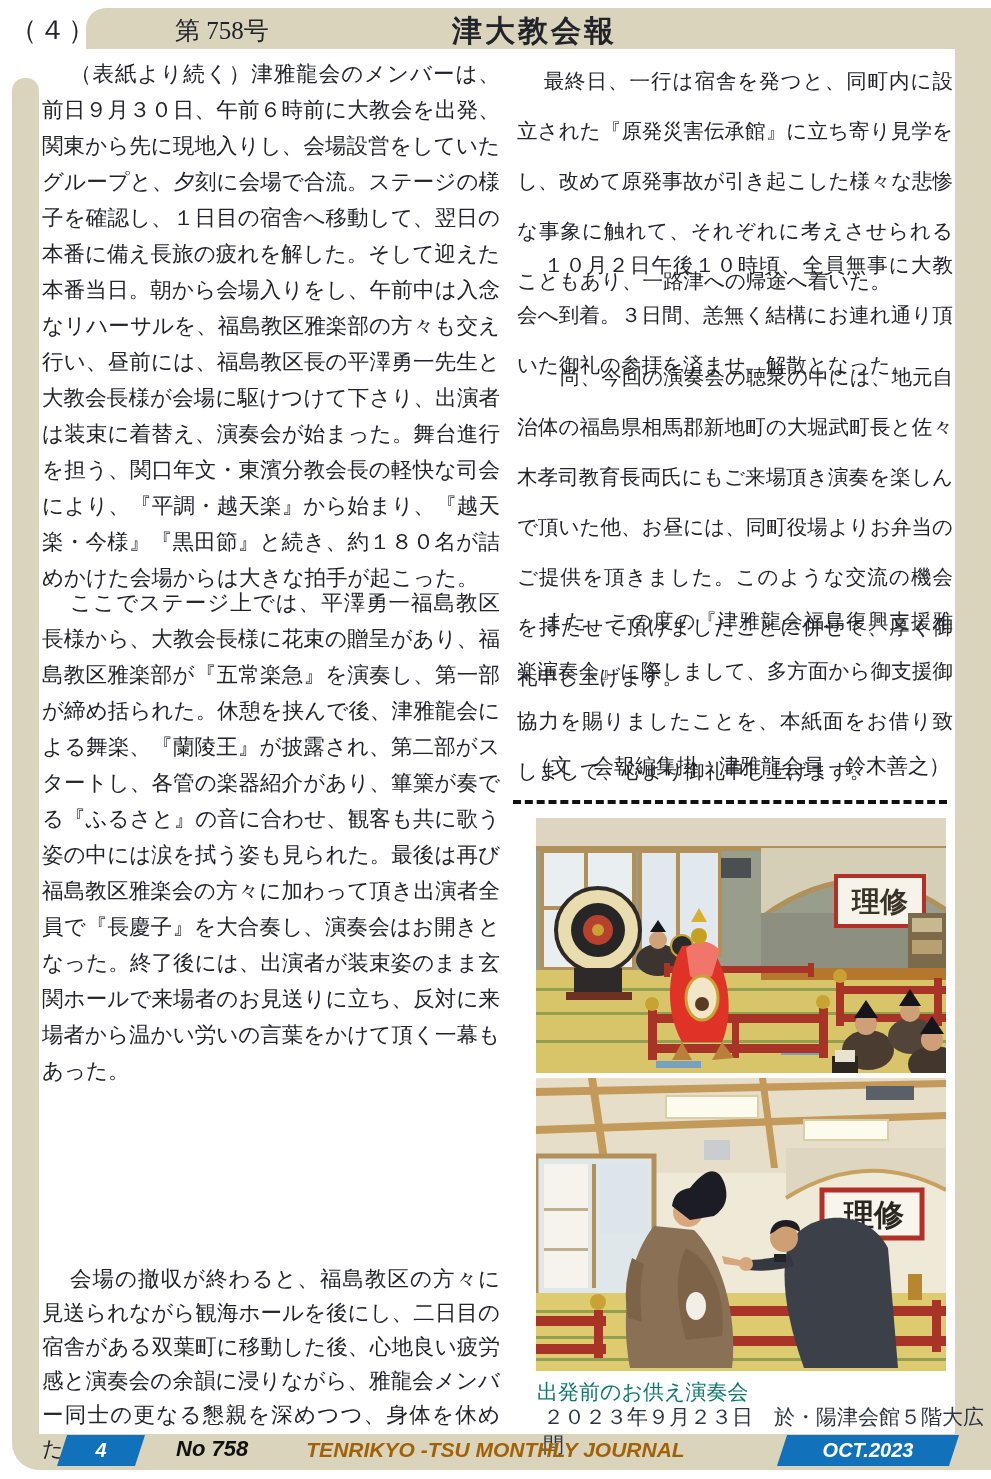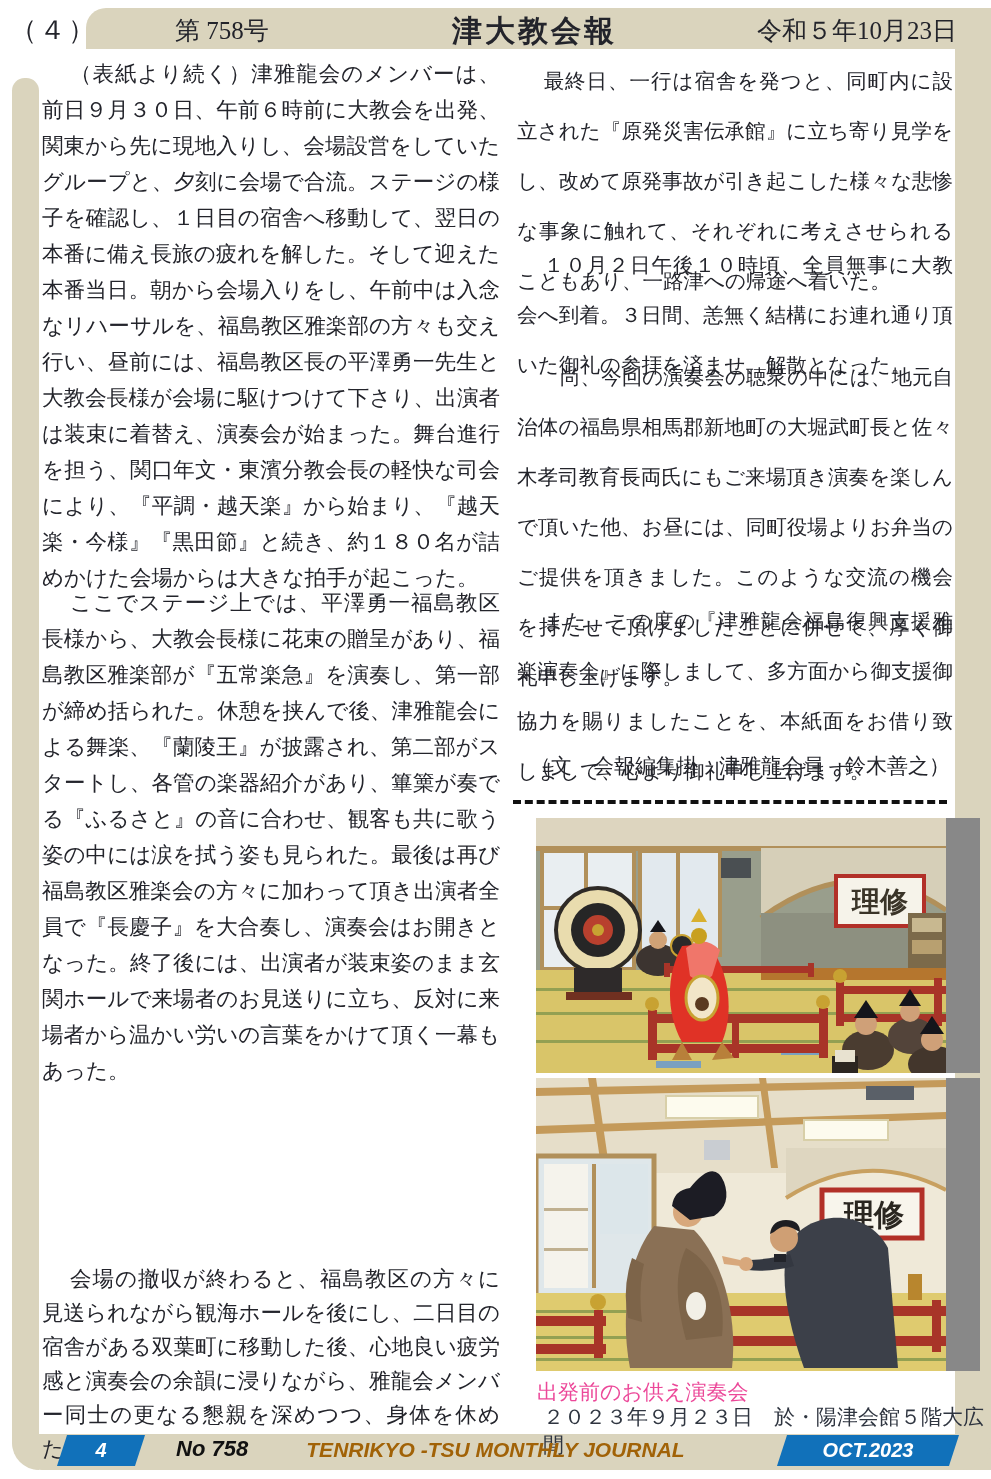--- a/index.html
+++ b/index.html
@@ -24,23 +24,23 @@
   .jp{position:absolute;text-align:justify;text-justify:inter-character;}
   .col-l{left:42px;width:458px;font-size:21.5px;line-height:36px;}
   .col-r{left:517px;width:436px;font-size:20.5px;line-height:50px;}
   .ind1{text-indent:1.3em;}
   .ind2{text-indent:2.1em;}
   .byline{position:absolute;left:530px;top:752px;font-size:21px;}
 
   .dashes{position:absolute;left:513px;top:800px;width:434px;border-top:4px dashed #111;}
 
   
-  .photo{position:absolute;left:536px;width:444px;background:#888;overflow:hidden;}
+  .photo{position:absolute;left:536px;width:410px;background:#888;overflow:hidden;}
   .photo svg{display:block;}
-  .cap1{position:absolute;left:537px;top:1378px;font-size:21px;color:#ec4899;}
+  .cap1{position:absolute;left:537px;top:1378px;font-size:21px;color:#0f766e;}
   .cap2{position:absolute;left:543px;top:1403px;font-size:21px;color:#2f3540;}
 
   
   .f-ital{font-family:"Liberation Sans","DejaVu Sans",sans-serif;font-style:italic;font-weight:bold;}
   .badge{position:absolute;height:31px;background:#1171ba;transform:skewX(-18deg);}
   .badge span{display:block;transform:skewX(18deg);color:#fff;text-align:center;line-height:31px;font-size:20px;}
   .badge-pg{left:62px;bottom:13px;width:78px;}
   .f-issue{position:absolute;left:176px;bottom:17px;font-size:22px;color:#111;}
   .f-journal{position:absolute;left:300px;right:300px;bottom:17px;text-align:center;font-size:21px;color:#a16207;}
   .badge-date{left:782px;bottom:13px;width:172px;}
@@ -52,21 +52,20 @@
 
   <div class="band-top"></div>
   <div class="strip-left"></div>
   <div class="strip-right"></div>
   <div class="band-bottom"></div>
   <div class="content-panel"></div>
 
   <div class="pgnum">（４）</div>
   <div class="htitle">津大教会報</div>
   <div class="issue">第 758号</div>
-  <div class="hdate">令和５年10月23日</div>
 
   <div class="jp col-l ind1" style="top:56px;">（表紙より続く）津雅龍会のメンバーは、前日９月３０日、午前６時前に大教会を出発、関東から先に現地入りし、会場設営をしていたグループと、夕刻に会場で合流。ステージの様子を確認し、１日目の宿舎へ移動して、翌日の本番に備え長旅の疲れを解した。そして迎えた本番当日。朝から会場入りをし、午前中は入念なリハーサルを、福島教区雅楽部の方々も交え行い、昼前には、福島教区長の平澤勇一先生と大教会長様が会場に駆けつけて下さり、出演者は装束に着替え、演奏会が始まった。舞台進行を担う、関口年文・東濱分教会長の軽快な司会により、『平調・越天楽』から始まり、『越天楽・今様』『黒田節』と続き、約１８０名が詰めかけた会場からは大きな拍手が起こった。</div>
   <div class="jp col-l ind1" style="top:585px;">ここでステージ上では、平澤勇一福島教区長様から、大教会長様に花束の贈呈があり、福島教区雅楽部が『五常楽急』を演奏し、第一部が締め括られた。休憩を挟んで後、津雅龍会による舞楽、『蘭陵王』が披露され、第二部がスタートし、各管の楽器紹介があり、篳篥が奏でる『ふるさと』の音に合わせ、観客も共に歌う姿の中には涙を拭う姿も見られた。最後は再び福島教区雅楽会の方々に加わって頂き出演者全員で『長慶子』を大合奏し、演奏会はお開きとなった。終了後には、出演者が装束姿のまま玄関ホールで来場者のお見送りに立ち、反対に来場者から温かい労いの言葉をかけて頂く一幕もあった。</div>
   <div class="jp col-l ind1" style="top:1262px;line-height:34px;">会場の撤収が終わると、福島教区の方々に見送られながら観海ホールを後にし、二日目の宿舎がある双葉町に移動した後、心地良い疲労感と演奏会の余韻に浸りながら、雅龍会メンバー同士の更なる懇親を深めつつ、身体を休めた。</div>
 
   <div class="jp col-r ind1" style="top:56px;">最終日、一行は宿舎を発つと、同町内に設立された『原発災害伝承館』に立ち寄り見学をし、改めて原発事故が引き起こした様々な悲惨な事象に触れて、それぞれに考えさせられることもあり、一路津への帰途へ着いた。</div>
   <div class="jp col-r ind1" style="top:240px;">１０月２日午後１０時頃、全員無事に大教会へ到着。３日間、恙無く結構にお連れ通り頂いた御礼の参拝を済ませ、解散となった。</div>
   <div class="jp col-r ind1" style="top:596px;">また、この度の『津雅龍会福島復興支援雅楽演奏会』に際しまして、多方面から御支援御協力を賜りましたことを、本紙面をお借り致しまして、心より御礼申し上げます。</div>
   <div class="jp col-r ind2" style="top:352px;">尚、今回の演奏会の聴衆の中には、地元自治体の福島県相馬郡新地町の大堀武町長と佐々木孝司教育長両氏にもご来場頂き演奏を楽しんで頂いた他、お昼には、同町役場よりお弁当のご提供を頂きました。このような交流の機会を持たせて頂けましたことに併せて、厚く御礼申し上げます。</div>
   <div class="byline">（文　会報編集掛　津雅龍会員　鈴木善之）</div>

